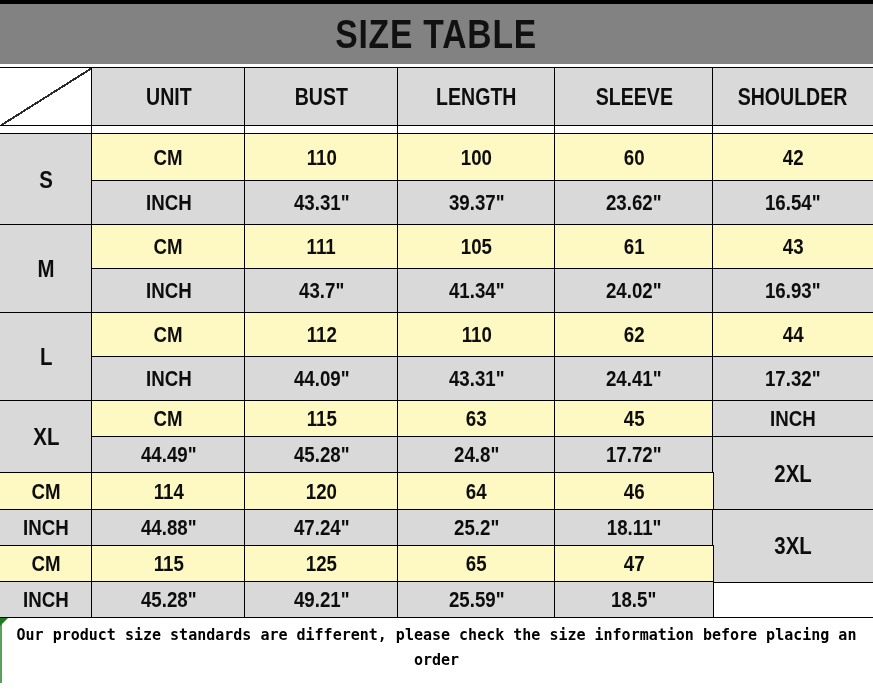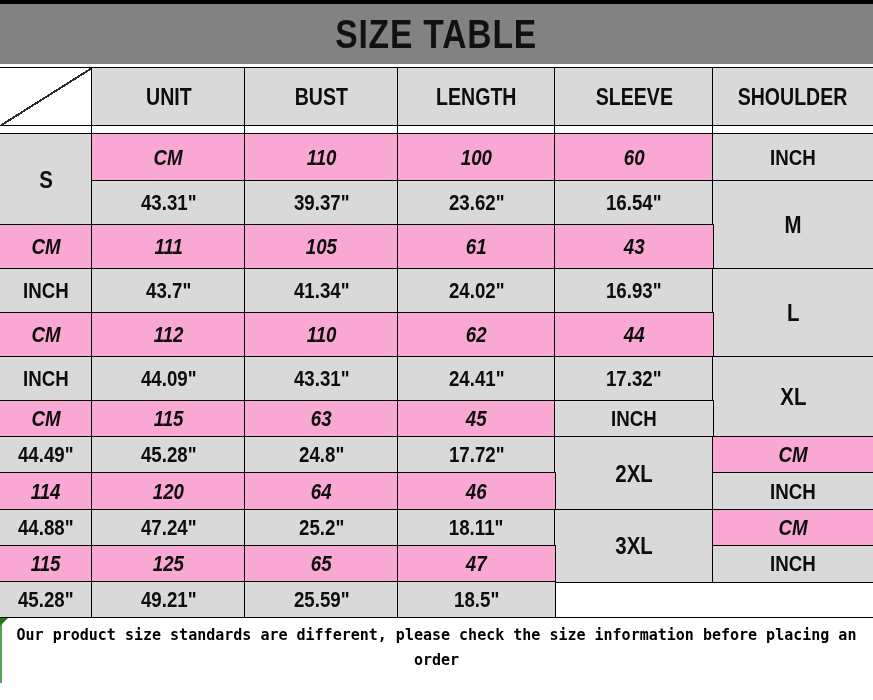--- a/index.html
+++ b/index.html
@@ -32,21 +32,21 @@
   .c span{display:inline-block;transform:scaleX(0.85);white-space:nowrap;}
   .hdr{background:#d9d9d9;font-size:23px;}
   .diag{
     background:#fff;
     background-image:linear-gradient(to bottom right,
       transparent calc(50% - 1px),#2b2b2b calc(50% - 1px),
       #2b2b2b calc(50% + 1px),transparent calc(50% + 1px));
   }
   .sp{background:#fff;}
   .size{background:#d9d9d9;grid-row:span 2;font-size:24px;}
-  .white{background:#f9a8d4;font-style:italic;}
+  .white{background:#fef9c3;}
   .gray{background:#d9d9d9;align-items:center;}
   .note{
     position:relative;height:65px;width:873px;background:#fff;
     border-top:1px solid #000;
     display:flex;justify-content:center;
     text-align:center;
   }
   .note-text{
     font-family:"DejaVu Sans Mono","Liberation Mono",monospace;
     font-weight:bold;font-size:15px;line-height:25px;
@@ -108,20 +108,23 @@
       </div>
     <div class="c white">
         <span>110</span>
       </div>
     <div class="c white">
         <span>100</span>
       </div>
     <div class="c white">
         <span>60</span>
       </div>
+    <div class="c white">
+        <span>42</span>
+      </div>
     <div class="c gray">
         <span>INCH</span>
       </div>
     <div class="c gray">
         <span>43.31"</span>
       </div>
     <div class="c gray">
         <span>39.37"</span>
       </div>
     <div class="c gray">

